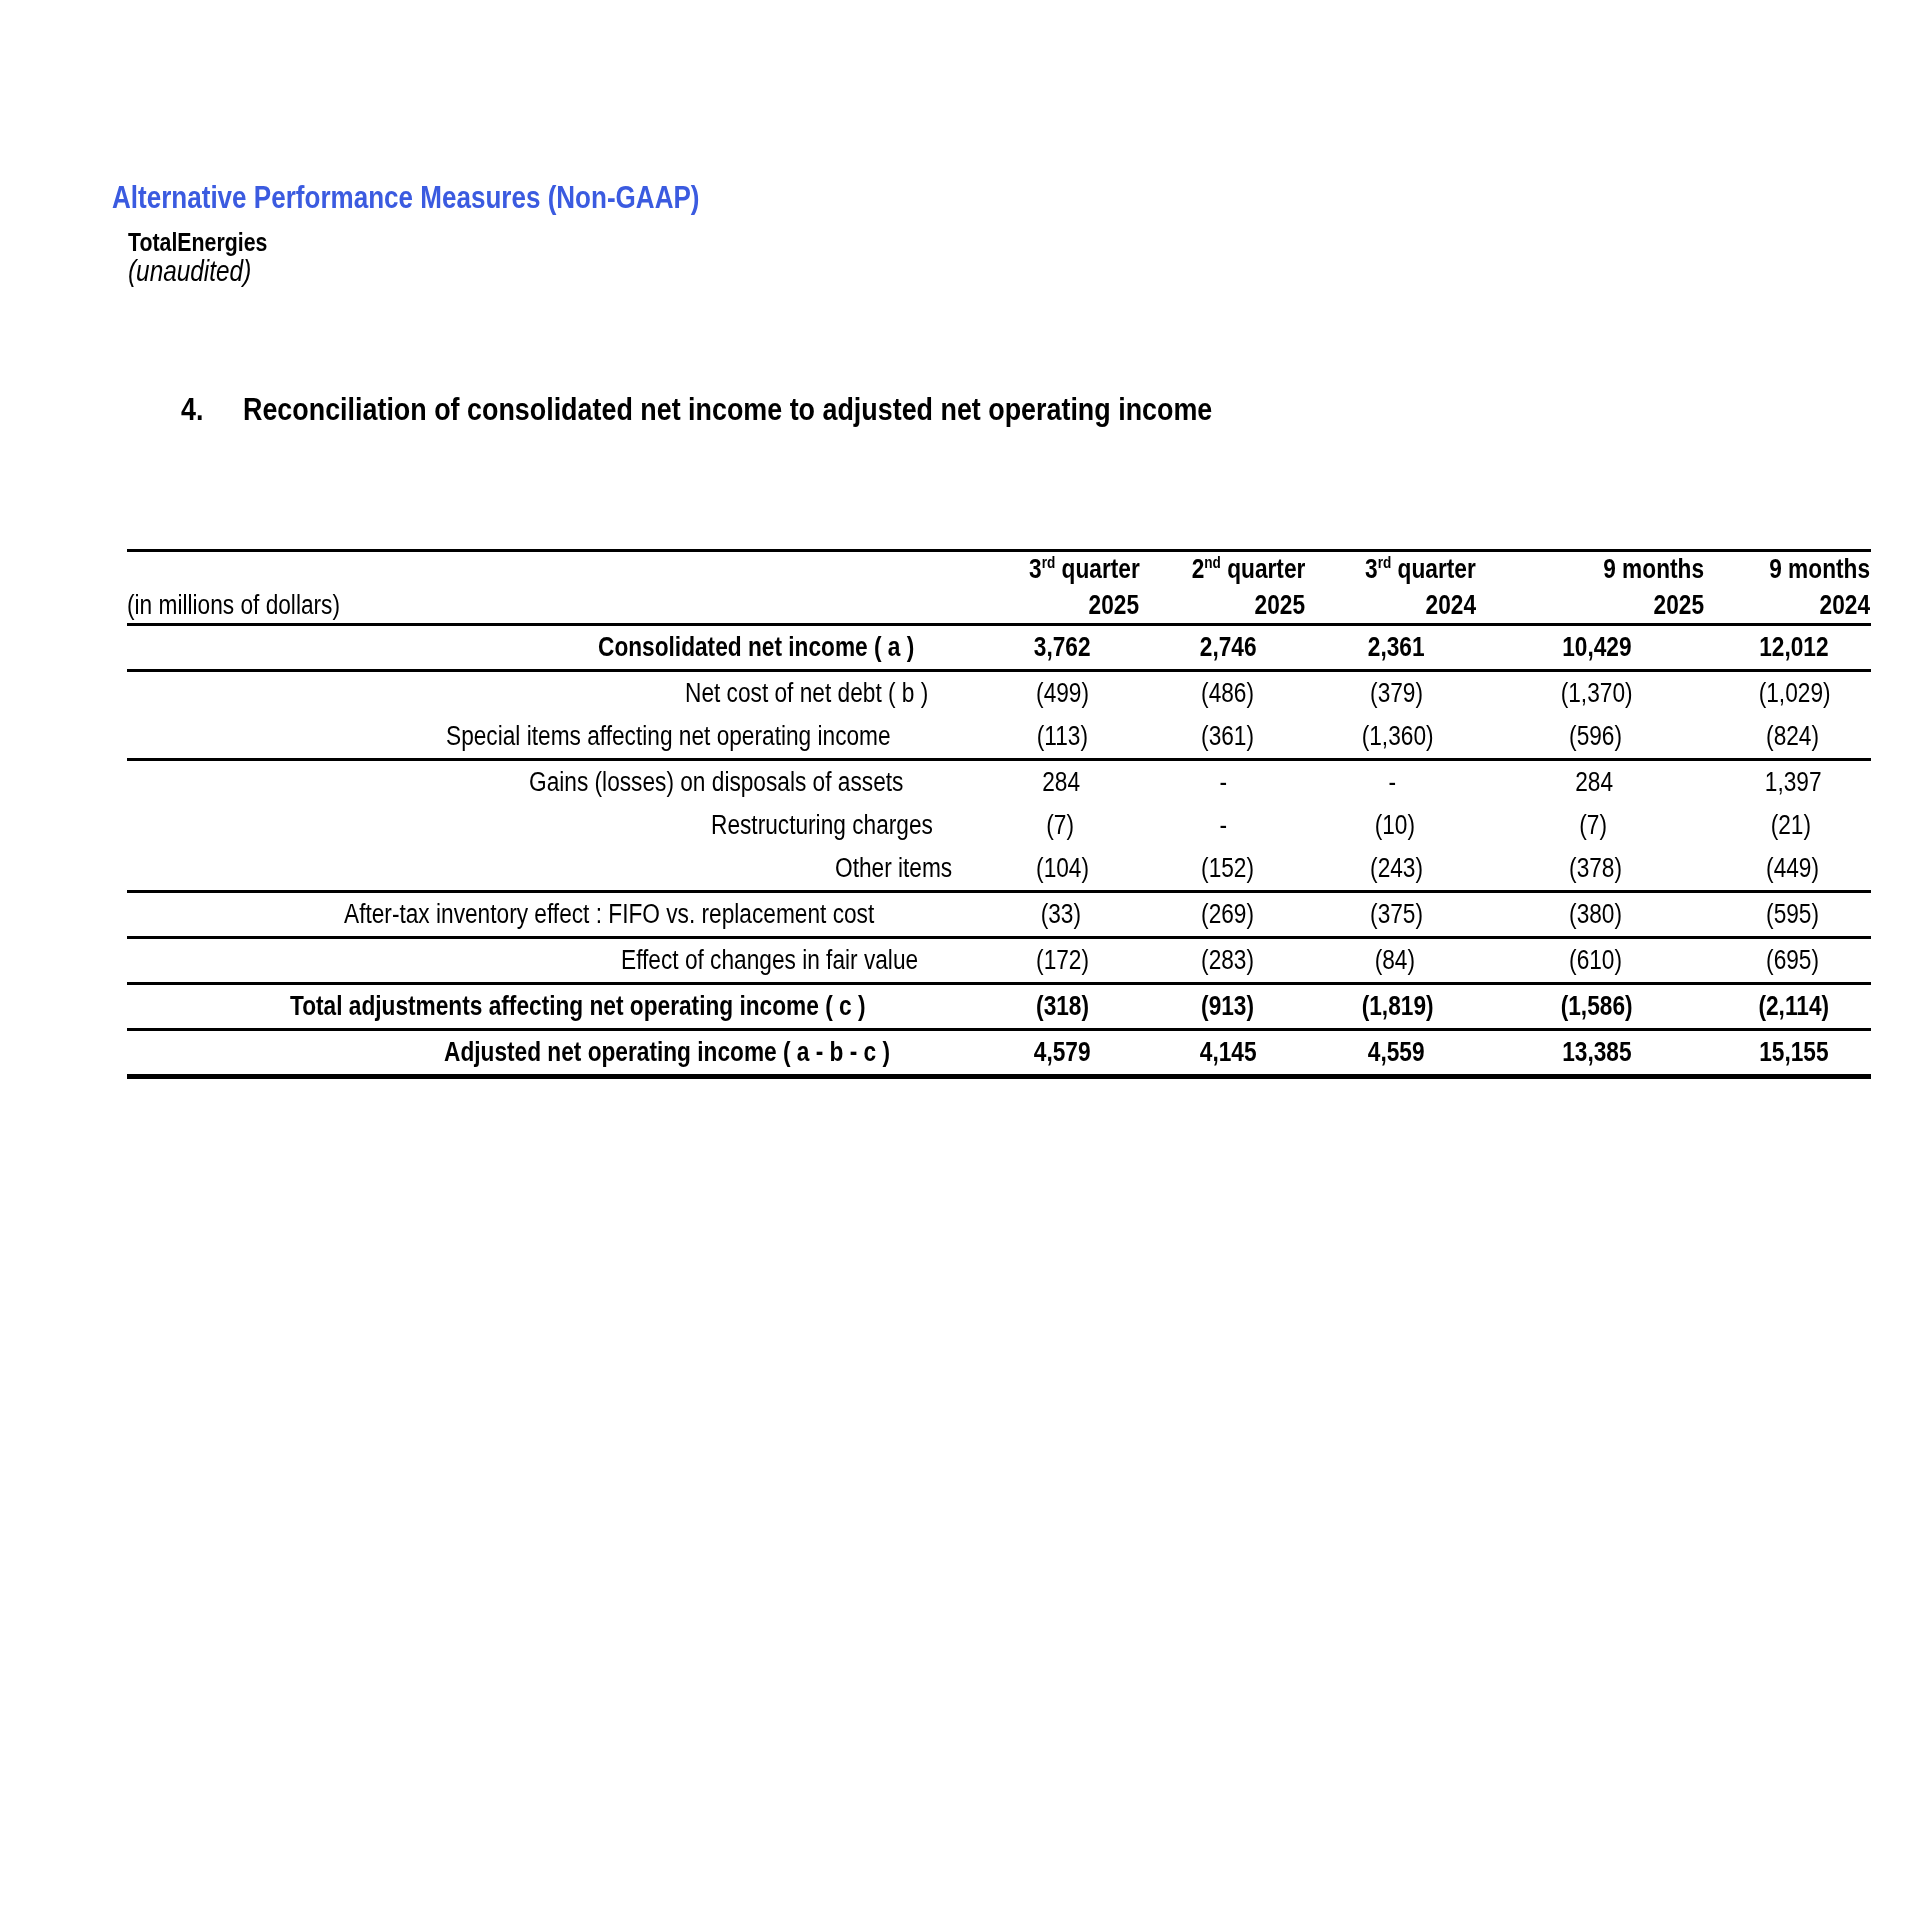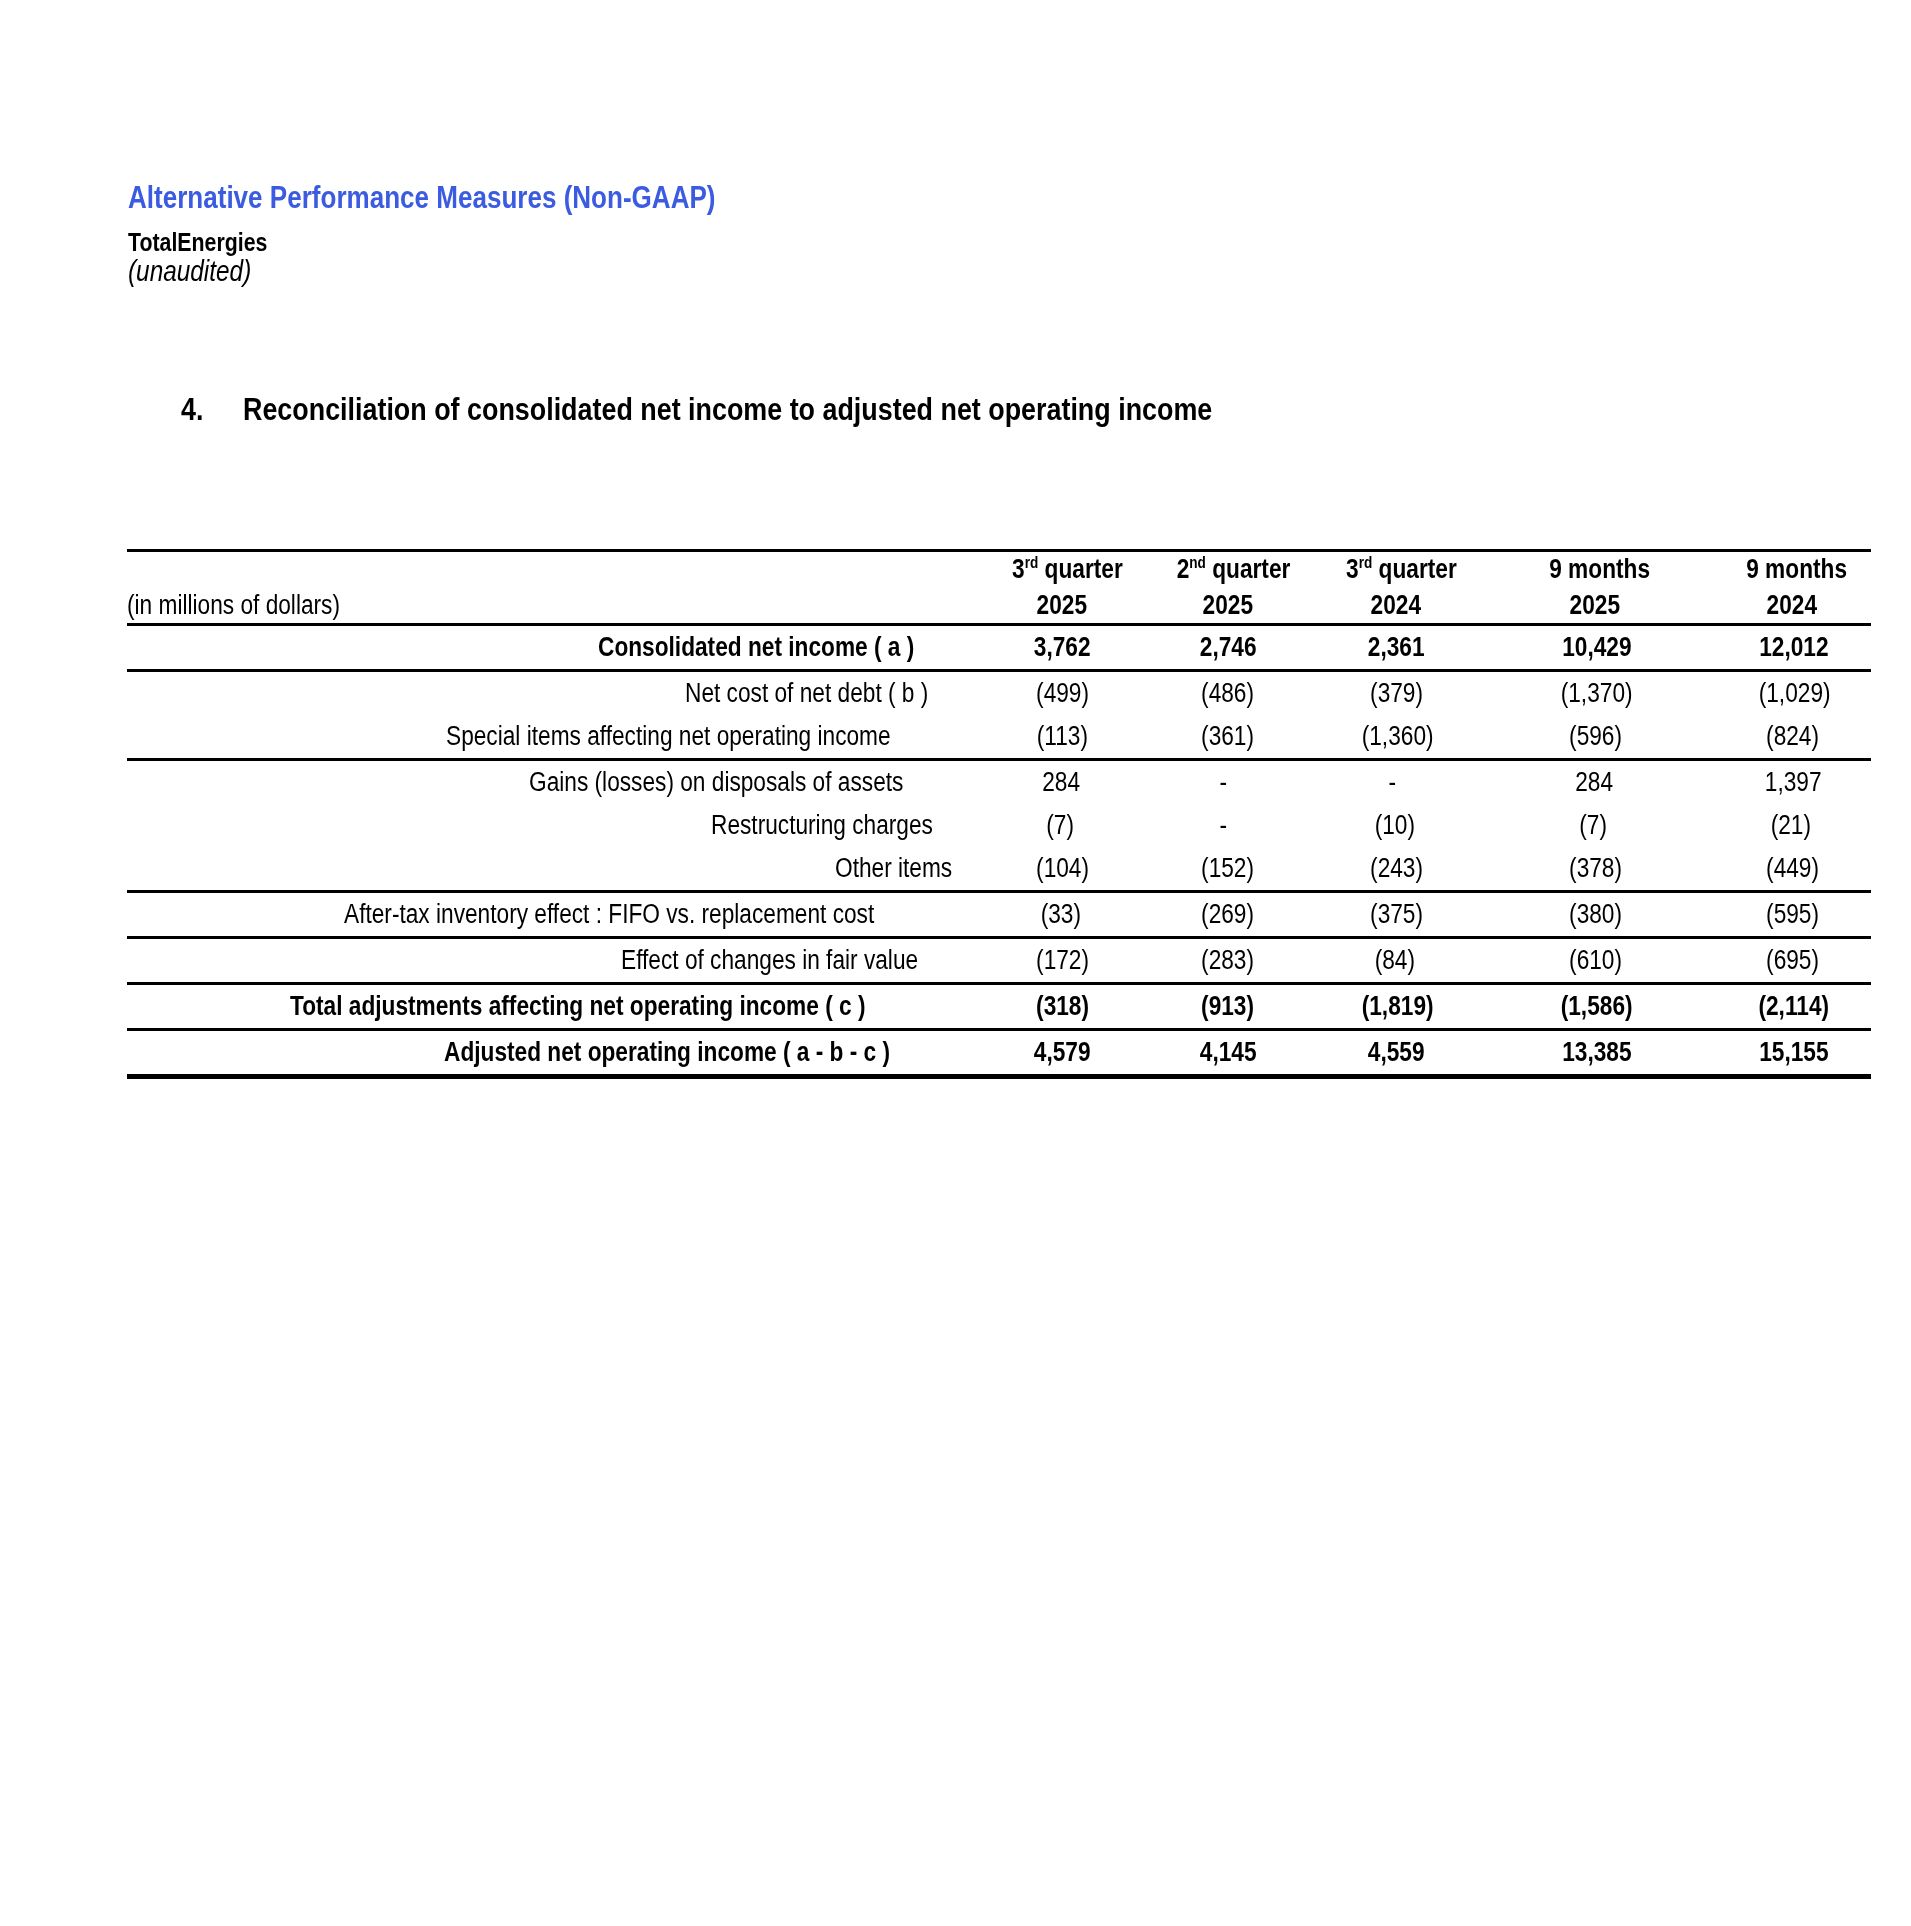--- a/index.html
+++ b/index.html
@@ -16,21 +16,21 @@
   .cx {
     display: inline-block;
     transform: scaleX(0.84);
     transform-origin: 0 50%;
     white-space: nowrap;
   }
   .cx-r { transform-origin: 100% 50%; }
 
   .doc-title {
     position: absolute;
-    left: 128px;
+    left: 112px;
     top: 180px;
     font-size: 31px;
     font-weight: bold;
     color: #3B5BE0;
     line-height: 1.15;
   }
   .company {
     position: absolute;
     left: 128px;
     top: 228px;
@@ -73,21 +73,21 @@
   .apm-table col.c4 { width: 228px; }
   .apm-table col.c5 { width: 166px; }
 
   .apm-table thead th {
     height: 69px;
     border-bottom: 3.9px solid #000;
     font-size: 27px;
     font-weight: bold;
     padding: 0;
   }
-  .apm-table th.col-head { text-align: center; vertical-align: middle; padding-right: 0.8px; margin-top: 42px; }
+  .apm-table th.col-head { text-align: right; vertical-align: middle; padding-right: 0.8px; margin-top: 42px; }
   .apm-table th.col-head .q-line { margin-bottom: 5.4px; }
   .apm-table th.unit-cell {
     text-align: left;
     vertical-align: bottom;
     font-weight: normal;
     padding-bottom: 1.5px;
   }
   sup { font-size: 60%; vertical-align: super; line-height: 0; }
 
   .apm-table tbody td {

